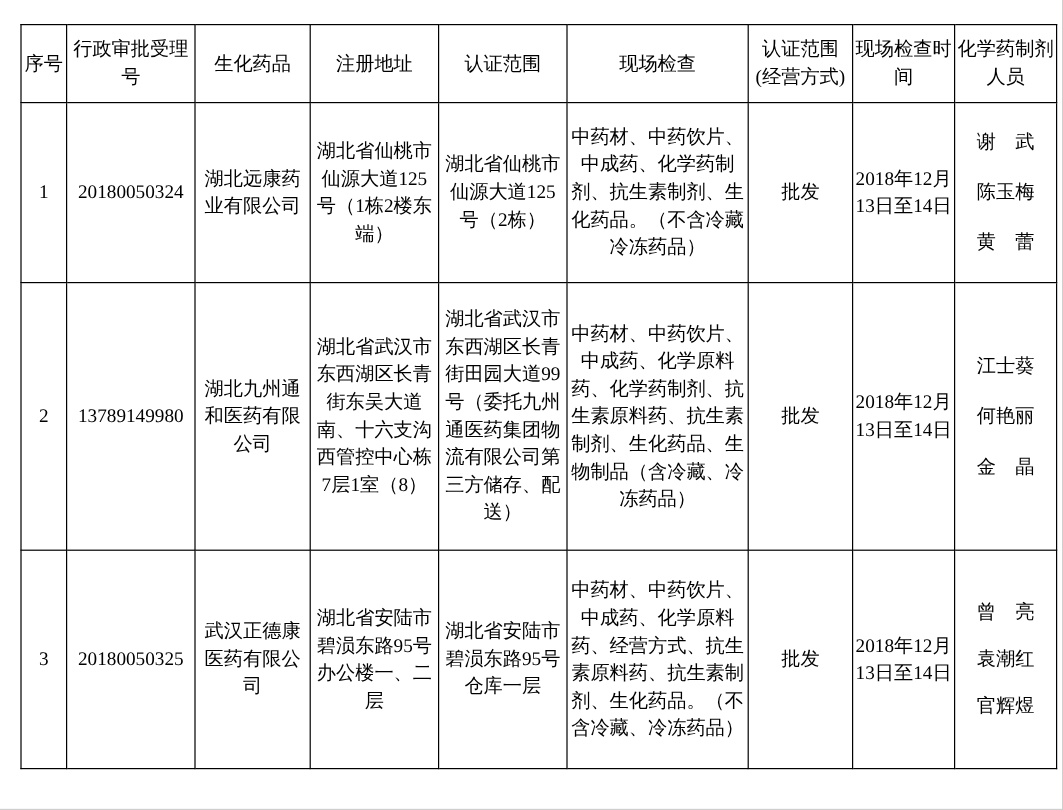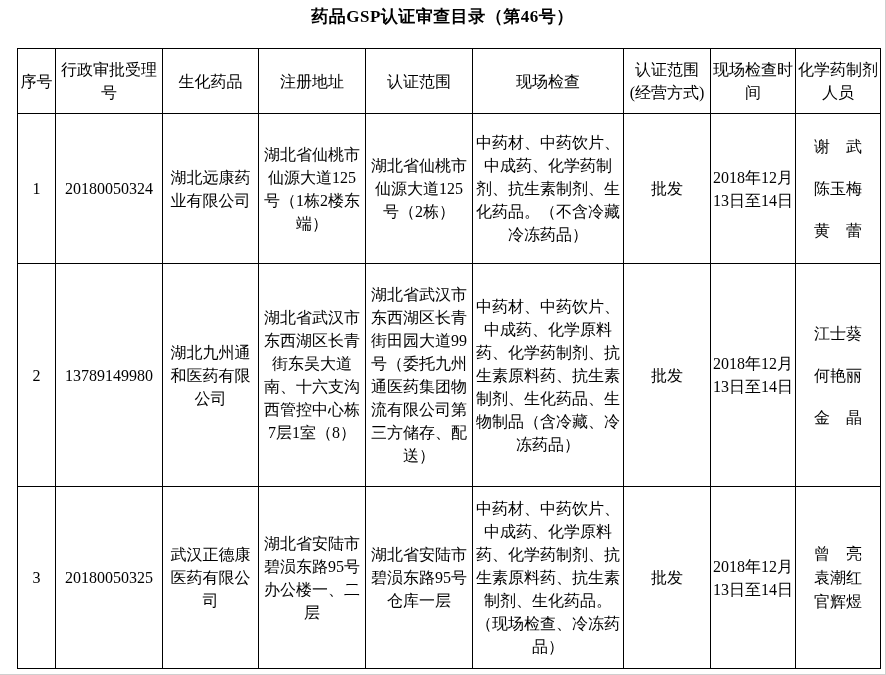--- a/index.html
+++ b/index.html
@@ -51,27 +51,26 @@
   col.c-cert   { width: 87px; }
   col.c-time   { width: 85px; }
   col.c-insp   { width: 85px; }
   thead tr { height: 65px; margin-top: 40px; }
   tbody tr:nth-child(1) { height: 150px; }
   tbody tr:nth-child(2) { height: 223px; }
   tbody tr:nth-child(3) { height: 182px; }
   .inspector { line-height: 23px; }
   tbody tr:nth-child(1) .inspector + .inspector,
   tbody tr:nth-child(2) .inspector + .inspector { margin-top: 19px; }
-  tbody tr:nth-child(3) .inspector + .inspector { margin-top: 1px; }
+  tbody tr:nth-child(3) .inspector + .inspector { margin-top: 16px; }
 </style>
 </head>
 <body>
 
 <div id="page">
-  <div class="doc-title">药品GSP认证审查目录（第46号）</div>
 
   <table class="gsp">
     <colgroup>
       <col class="c-index">
         <col class="c-appr">
         <col class="c-comp">
       <col class="c-regad">
         <col class="c-whad">
         <col class="c-scope">
       <col class="c-cert">
@@ -127,21 +126,21 @@
             <div class="inspector">何艳丽</div>
             <div class="inspector">金　晶</div>
           </td>
         </tr>
         <tr>
           <td class="cell-index">3</td>
           <td class="cell-approval_no">20180050325</td>
           <td class="cell-company">武汉正德康医药有限公司</td>
           <td class="cell-registered_address">湖北省安陆市碧涢东路95号办公楼一、二层</td>
           <td class="cell-warehouse_address">湖北省安陆市碧涢东路95号仓库一层</td>
-          <td class="cell-business_scope">中药材、中药饮片、中成药、化学原料药、化学药制剂、抗生素原料药、抗生素制剂、生化药品。（现场检查、冷冻药品）</td>
+          <td class="cell-business_scope">中药材、中药饮片、中成药、化学原料药、经营方式、抗生素原料药、抗生素制剂、生化药品。（不含冷藏、冷冻药品）</td>
           <td class="cell-cert_scope">批发</td>
           <td class="cell-inspection_time">2018年12月
 13日至14日</td>
           <td class="cell-inspectors">
             <div class="inspector">曾　亮</div>
             <div class="inspector">袁潮红</div>
             <div class="inspector">官辉煜</div>
           </td>
         </tr>
       </tbody>

